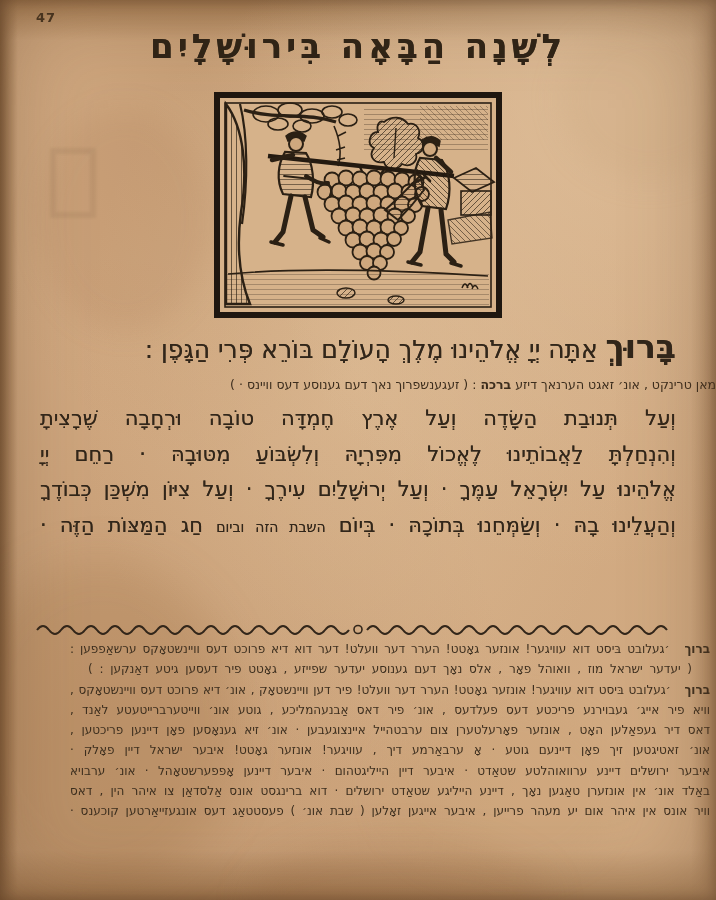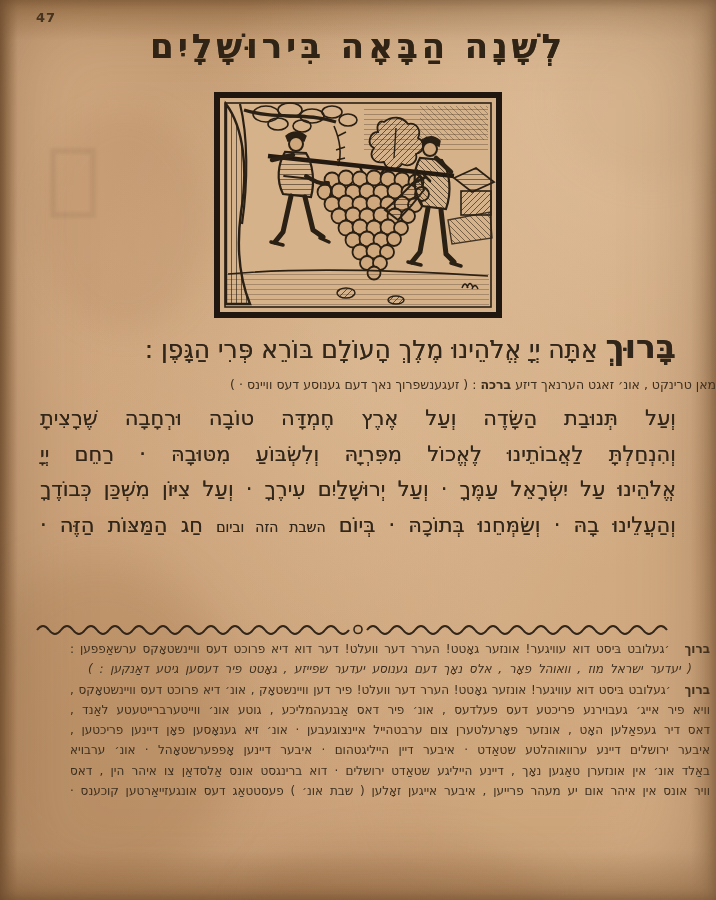--- a/index.html
+++ b/index.html
@@ -70,21 +70,21 @@
   .p-line .small-inline{font-size:14px;}
   .divider{position:absolute;left:35px;top:623px;}
   .german{
     position:absolute;left:38px;top:639px;width:640px;direction:rtl;
     font-size:12px;line-height:20.3px;color:#3d2f1f;margin-left:32px;
   }
   .g-line{
     text-align:justify;text-align-last:justify;-moz-text-align-last:justify;
     height:20.3px;white-space:nowrap;overflow:visible;
   }
-  .g-line.indented{padding-right:18px;padding-left:18px;font-style:italic;}
+  .g-line.indented{padding-right:18px;padding-left:18px;}
   .g-lead{font-weight:bold;margin-left:9px;}
 </style>
 </head>
 <body>
 
 <div class="photo">
 
   <div class="stain s1"></div>
   <div class="stain s2"></div>
   <div class="stain s3"></div>
@@ -257,18 +257,19 @@
       <span class="g-lead">ברוך</span>
       <span>׳געלובט בּיסט דוא עוויגער! אונזער גאָטט! הערר דער וועלט! דער דוא דיא פרוכט דעס וויינשטאָקס ערשאַפפען :</span>
     </div>
     <div class="g-line indented">( יעדער ישראל מוז , וואוהל פאָר , אלס נאָך דעם גענוסע יעדער שפייזע , גאָטט פיר דעסען גיטע דאַנקען : )</div>
     <div class="g-line">
       <span class="g-lead">ברוך</span>
       <span>׳געלובט בּיסט דוא עוויגער! אונזער גאָטט! הערר דער וועלט! פיר דען וויינשטאָק , אונ׳ דיא פרוכט דעס וויינשטאָקס ,</span>
     </div>
     <div class="g-line">וויא פיר אייג׳ געבוירנע פריכטע דעס פעלדעס , אונ׳ פיר דאס אַבנעהמליכע , גוטע אונ׳ ווייטערברייטעטע לאַנד ,</div>
     <div class="g-line">דאס דיר געפאַלען האָט , אונזער פאָרעלטערן צום ערבטהייל איינצוגעבען · אונ׳ זיא גענאָסען פאָן דיינען פריכטען ,</div>
+    <div class="g-line">אונ׳ זאטיגטען זיך פאָן דיינעם גוטע ·  אָ ערבאַרמע דיך , עוויגער! אונזער גאָטט! איבער ישראל דיין פאָלק ·</div>
     <div class="g-line">איבער ירושלים דיינע ערוואוהלטע שטאַדט · איבער דיין הייליגטהום · איבער דיינען אָפפערשטאָהל · אונ׳ ערבויא</div>
     <div class="g-line">באַלד אונ׳ אין אונזערן טאַגען נאָך , דיינע הייליגע שטאַדט ירושלים · דוא ברינגסט אונס אַלסדאַן צו איהר הין , דאס</div>
     <div class="g-line">וויר אונס אין איהר אום יע מעהר פרייען , איבער אייגען זאָלען ( שבת אונ׳ ) פעסטטאַג דעס אונגעזייאַרטען קוכענס ·</div>
   </div>
 
 </div>
 
 </body></html>

